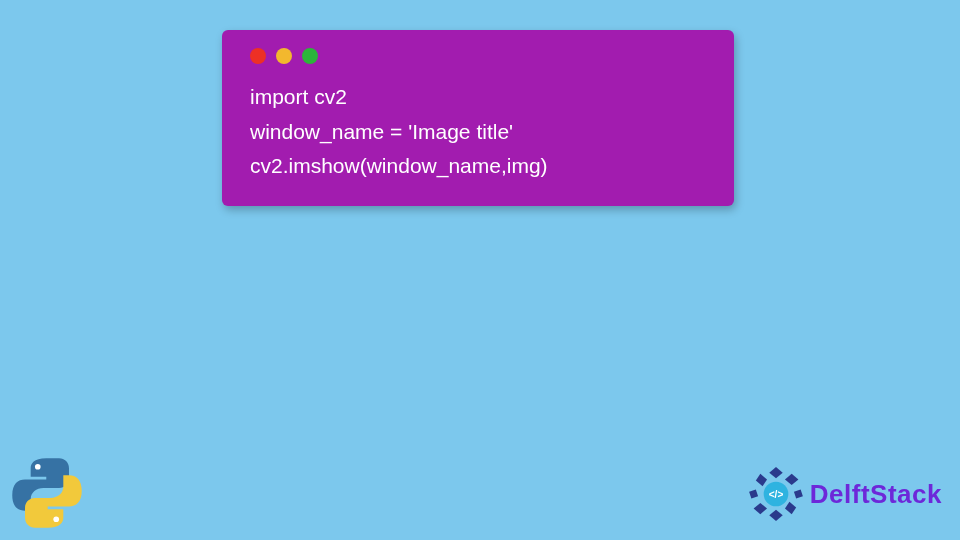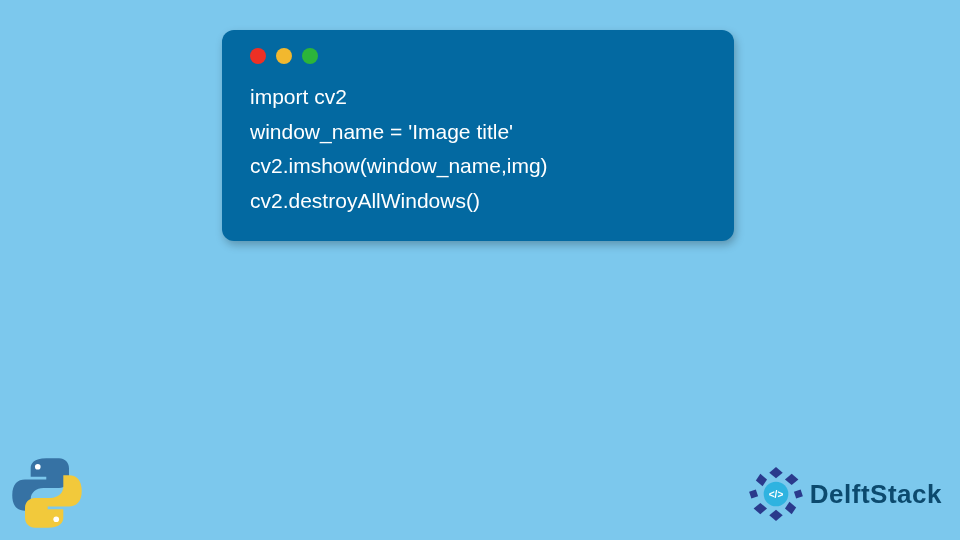--- a/index.html
+++ b/index.html
@@ -9,22 +9,22 @@
     background: #7cc8ed;
     position: relative;
     font-family: Arial, Helvetica, sans-serif;
     overflow: hidden;
   }
   .code-window {
     position: absolute;
     left: 222px;
     top: 30px;
     width: 512px;
-    background: #0369a1;
-    border-radius: 12px;
+    background: #a21caf;
+    border-radius: 6px;
     padding: 18px 28px 22px 28px;
     box-shadow: 2px 4px 8px rgba(0,0,0,0.25);
   }
   .traffic-lights {
     display: flex;
     gap: 10px;
     margin-bottom: 16px;
   }
   .dot {
     width: 16px;
@@ -52,42 +52,41 @@
     position: absolute;
     right: 18px;
     bottom: 18px;
     display: flex;
     align-items: center;
     gap: 6px;
   }
   .brand-text {
     font-size: 26px;
     font-weight: 600;
-    color: #0c4a6e;
+    color: #6d28d9;
     letter-spacing: 0.5px;
   }
   .brand-mark {
     width: 56px;
     height: 56px;
   }
 </style>
 </head>
 <body>
 
 <div class="code-window">
   <div class="traffic-lights">
     <div class="dot dot-red"></div>
     <div class="dot dot-yellow"></div>
     <div class="dot dot-green"></div>
   </div>
   <div class="code-lines">
     <div class="code-line">import cv2</div>
     <div class="code-line">window_name = 'Image title'</div>
     <div class="code-line">cv2.imshow(window_name,img)</div>
-    <div class="code-line">cv2.destroyAllWindows()</div>
   </div>
 </div>
 
 <svg class="python-logo" viewBox="0 0 110 110">
   <path fill="#3672a4" d="M54 6c-18 0-22 8-22 14v12h22v4H24c-10 0-18 6-18 22s8 22 18 22h8V64c0-10 8-16 18-16h22c8 0 14-6 14-14V20c0-8-6-14-14-14H54z"></path>
   <circle cx="42" cy="18" r="4" fill="#fff"></circle>
   <path fill="#f2c93b" d="M56 104c18 0 22-8 22-14V78H56v-4h30c10 0 18-6 18-22s-8-22-18-22h-8v16c0 10-8 16-18 16H38c-8 0-14 6-14 14v14c0 8 6 14 14 14h18z"></path>
   <circle cx="68" cy="92" r="4" fill="#fff"></circle>
 </svg>
 

